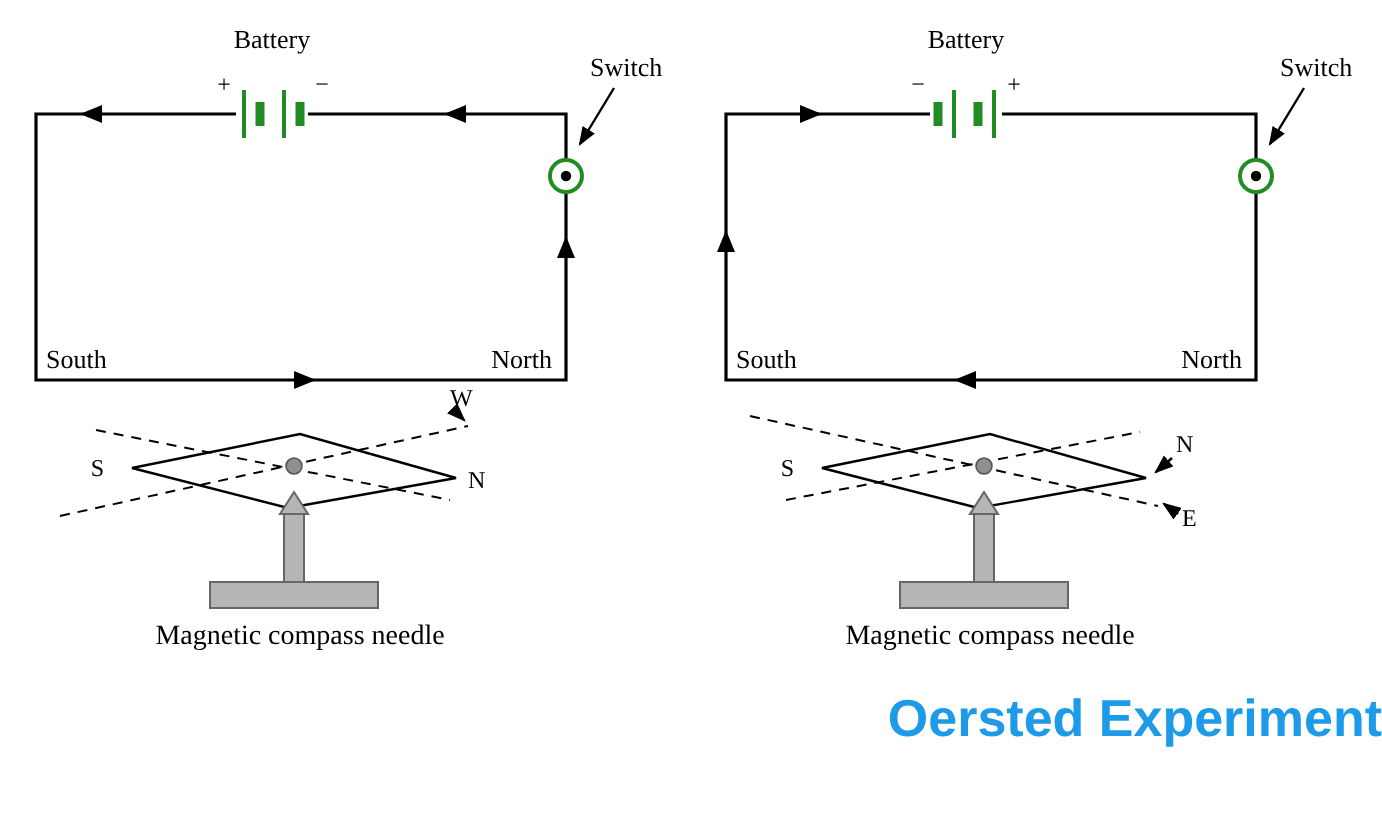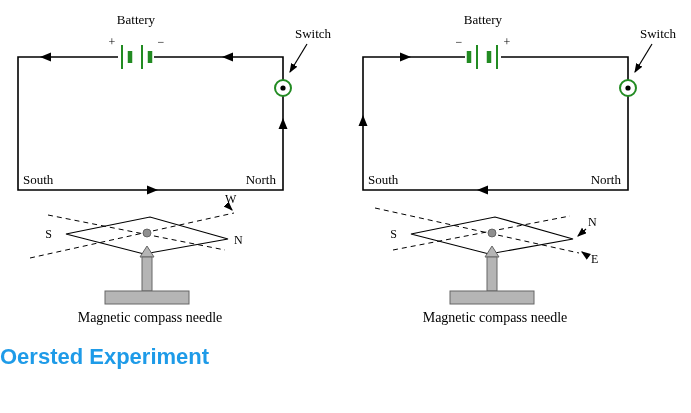--- a/index.html
+++ b/index.html
@@ -17,23 +17,24 @@
   .battery-long{stroke:var(--battery_green,#228B22);stroke-width:2;}
   .battery-short{stroke:var(--battery_green,#228B22);stroke-width:4.5;}
   .switch-circle{fill:#fff;stroke:var(--switch_green,#228B22);stroke-width:2;}
   .switch-dot{fill:#000;}
   .pointer{stroke:#000;stroke-width:1.2;fill:none;marker-end:url(#arrowhead);}
   .rhombus{fill:#ffffff;stroke:#000;stroke-width:1.2;}
   .dashed{stroke:#000;stroke-width:1;stroke-dasharray:5 4;fill:none;}
   .center-dot{fill:var(--dot_gray,#8f8f8f);stroke:#555;stroke-width:0.8;}
   .stand{fill:var(--stand_gray,#b5b5b5);stroke:#666;stroke-width:1;}
   .title{
-    text-align:left;margin-top:14px;
-    font-family:"Liberation Sans", sans-serif;font-weight:bold;font-size:22px;
+    text-align:right;margin-top:14px;
+    font-family:"Liberation Sans", sans-serif;font-weight:bold;font-size:26px;
     color:var(--title_blue,#1E9BE8);
+    margin-left:40px;
   }
 </style>
 </head>
 <body>
 
 <div class="diagram-row">
 
   <svg width="345" height="330" viewBox="0 0 345 330">
     <defs>
       <marker id="arrowhead" markerWidth="9" markerHeight="8" refX="7" refY="3" orient="auto">

